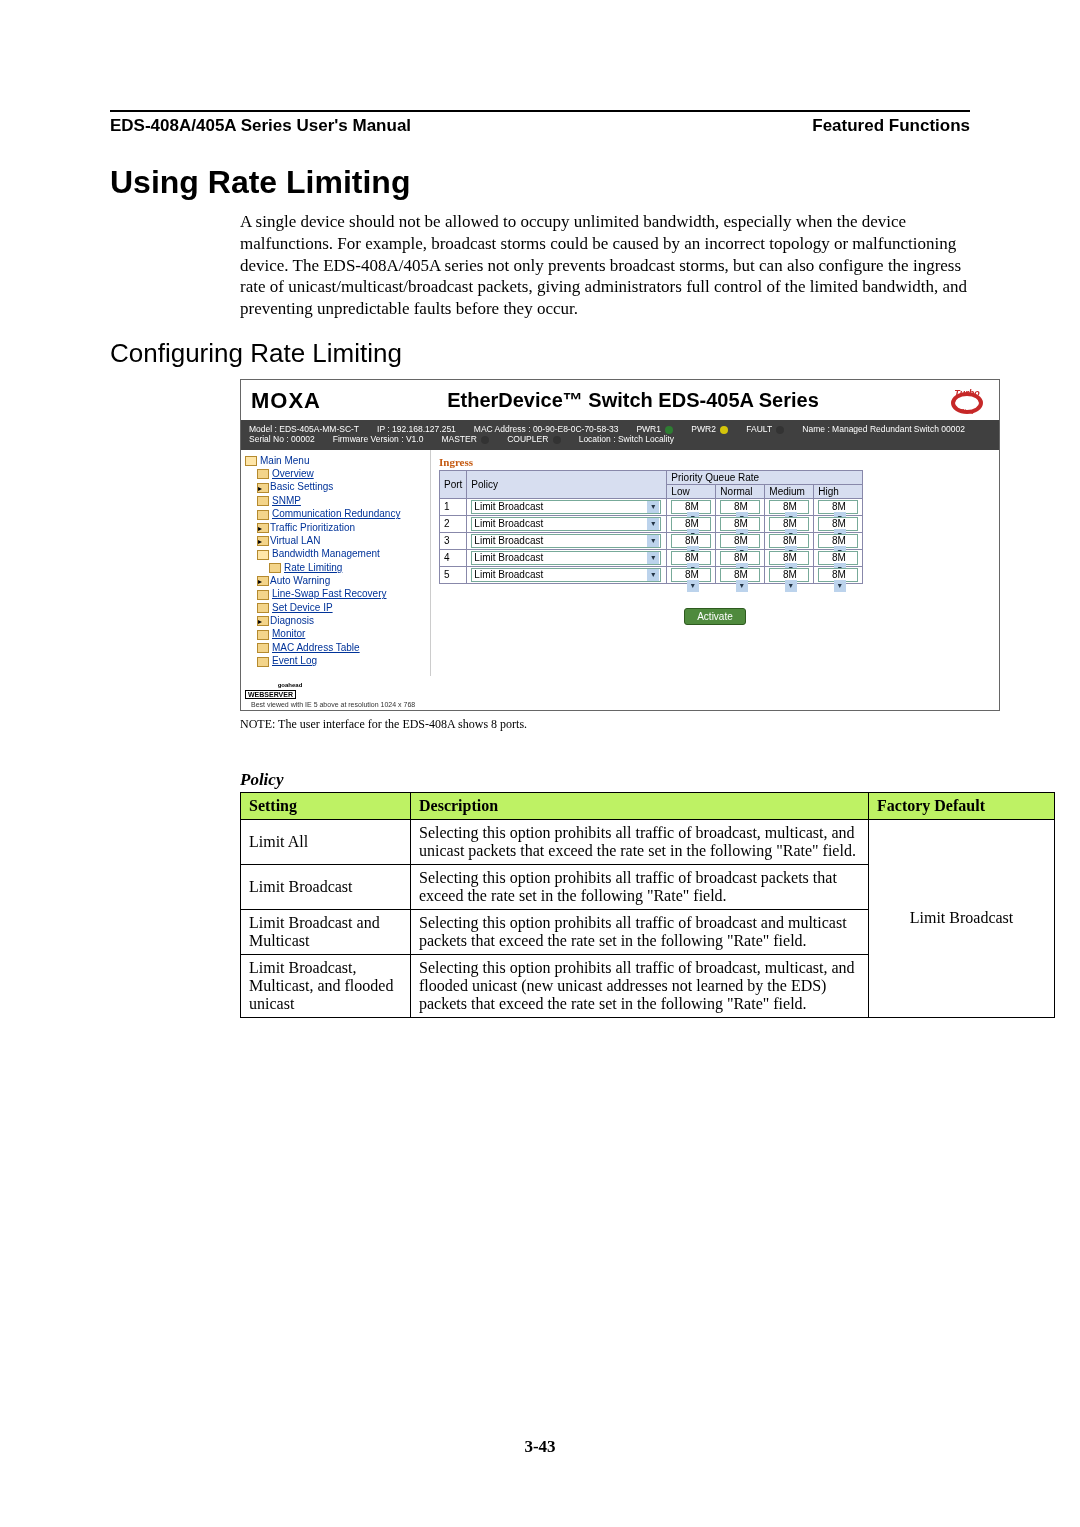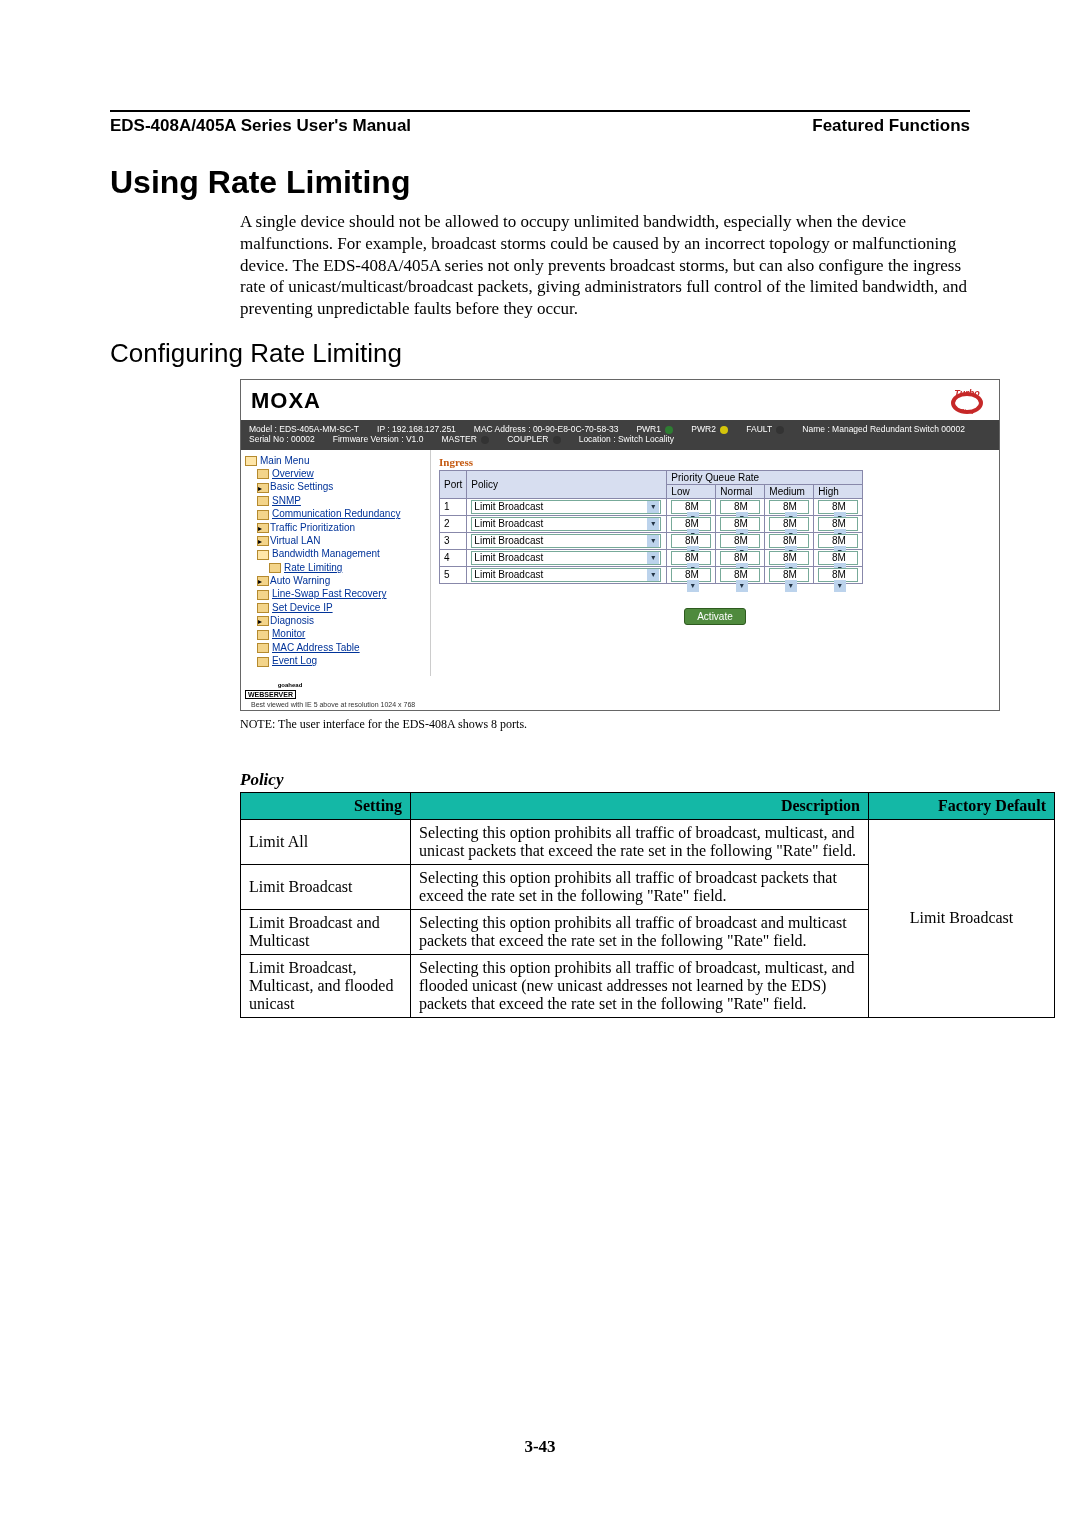--- a/index.html
+++ b/index.html
@@ -47,21 +47,21 @@
 .activate { display: block; margin: 24px auto 12px auto; background: #4f8a3d; color: #fff; border: 1px solid #2e5a1f; font-size: 10px; padding: 2px 12px; border-radius: 3px; text-align: right; }
 .webserver { margin-top: 6px; padding: 0 4px 2px 4px; font-family: Arial; font-weight: bold; }
 .webserver .ws-a { font-size: 7px; border: 1px solid #000; padding: 0 2px; background: #fff; }
 .dev-foot { font-size: 7px; color: #333; padding-left: 10px; padding-bottom: 2px; }
 
 .note { font-size: 12px; margin-left: 130px; margin-top: 6px; margin-bottom: 38px; }
 .policy-heading { font-style: italic; font-weight: bold; font-size: 17px; margin-left: 130px; margin-bottom: 2px; }
 
 table.spec { border-collapse: collapse; width: 815px; margin-left: 130px; font-size: 16px; }
 table.spec th, table.spec td { border: 1px solid #000; padding: 4px 8px; vertical-align: middle; text-align: left; }
-table.spec thead th { background: #14b8a6; font-weight: bold; text-align: right; }
+table.spec thead th { background: #bef264; font-weight: bold; text-align: left; }
 table.spec td.center { text-align: center; }
 
 .page-num { position: absolute; bottom: 70px; left: 0; right: 0; text-align: center; font-size: 17px; font-weight: bold; }
 </style>
 </head>
 <body>
 
 <div class="page">
   <div class="top-rule"></div>
   <div class="header-row">
@@ -70,20 +70,21 @@
   </div>
 
   <h1>Using Rate Limiting</h1>
   <p class="body-indent body-text">A single device should not be allowed to occupy unlimited bandwidth, especially when the device malfunctions. For example, broadcast storms could be caused by an incorrect topology or malfunctioning device. The EDS-408A/405A series not only prevents broadcast storms, but can also configure the ingress rate of unicast/multicast/broadcast packets, giving administrators full control of the limited bandwidth, and preventing unpredictable faults before they occur.</p>
 
   <h2>Configuring Rate Limiting</h2>
 
   <div class="device">
     <div class="dev-head">
       <span class="moxa">MOXA</span>
+      <span class="dev-title">EtherDevice™ Switch EDS-405A Series</span>
       <span class="turbo">
         <svg viewBox="0 0 44 30">
           <ellipse cx="22" cy="17" rx="14" ry="9" fill="none" stroke="#c62828" stroke-width="4"></ellipse>
           <text x="22" y="10" text-anchor="middle" font-family="Arial" font-size="9" font-weight="bold" font-style="italic" fill="#c62828">Turbo</text>
           <text x="22" y="27" text-anchor="middle" font-family="Arial" font-size="6" font-weight="bold" fill="#c62828">Ring</text>
         </svg>
       </span>
     </div>
     <div class="dev-status">
       <span class="grp">Model : EDS-405A-MM-SC-T</span>

